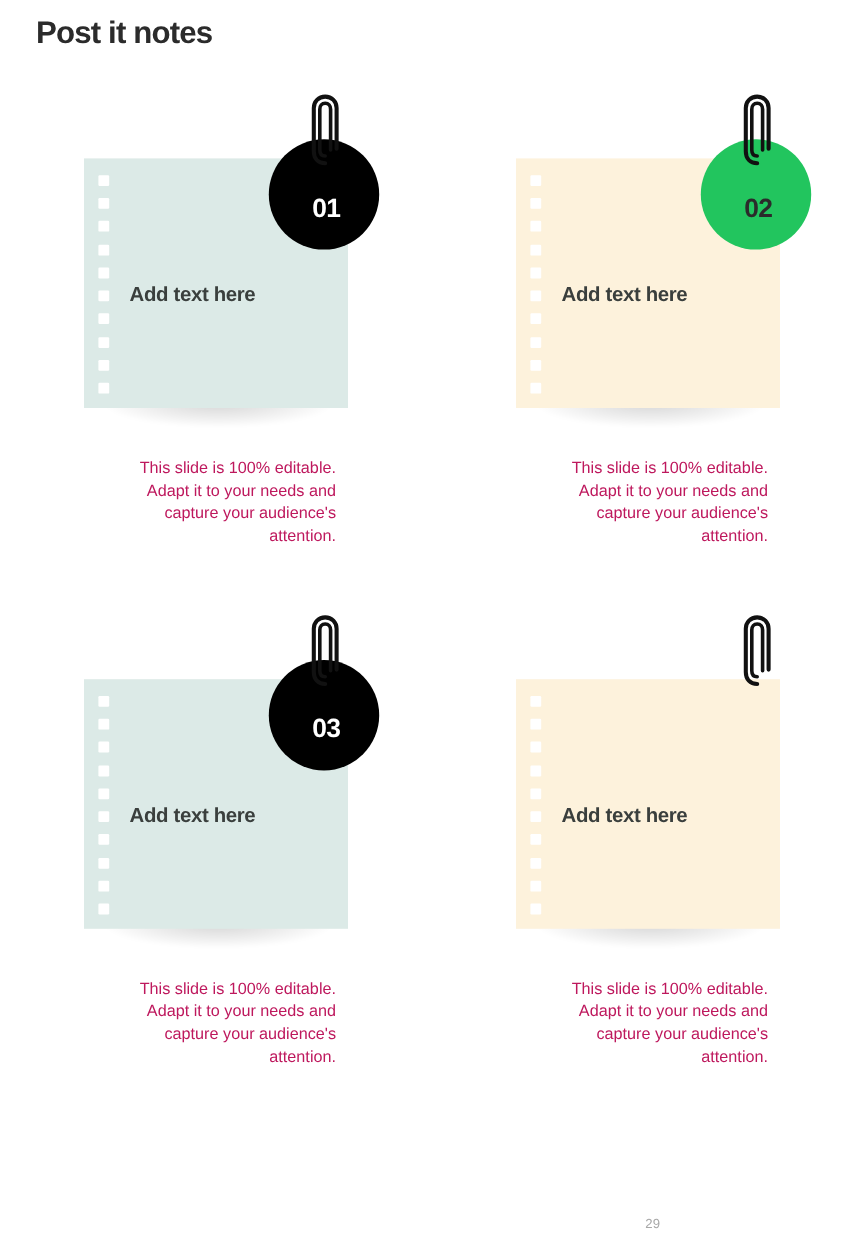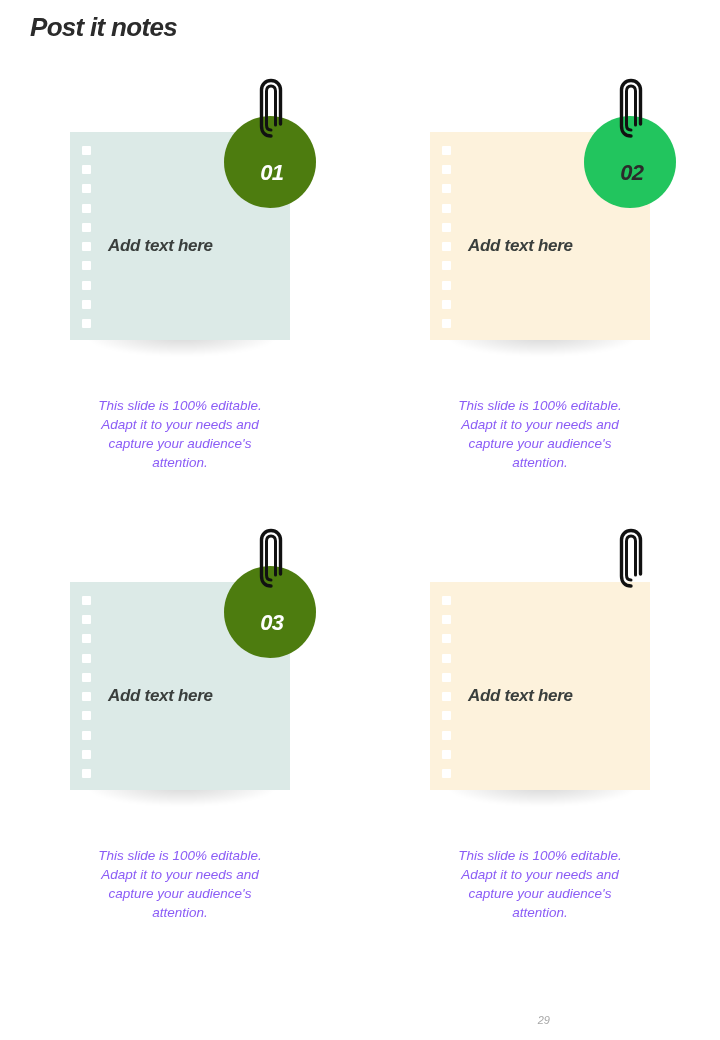--- a/index.html
+++ b/index.html
@@ -13,21 +13,20 @@
     font-family: "Liberation Sans", sans-serif;
     overflow: hidden;
     position: relative;
   }
 
   .slide {
     position: relative;
     width: 572px;
     height: 1040px;
     box-sizing: border-box;
-    font-style: italic;
   }
 
   
   .page-title {
     position: absolute;
     left: 30px;
     top: 12px;
     font-size: 26px;
     font-weight: bold;
     color: #2b2b2b;
@@ -121,21 +120,21 @@
 
   
   .badge {
     position: absolute;
     right: -18px;
     top: 16px;
     width: 92px;
     height: 92px;
     border-radius: 50%;
   }
-  .badge.teal   { background: #4d7c0f; }
+  .badge.teal   { background: #000000; }
   .badge.amber  { background: #22c55e; }
 
   .badge-number {
     position: absolute;
     left: 50%;
     top: 50%;
     transform: translate(-42%, -6%);
     font-size: 22px;
     font-weight: bold;
     letter-spacing: -0.5px;
@@ -148,25 +147,25 @@
     position: absolute;
     right: 14px;
     top: -22px;
     width: 26px;
     height: 62px;
   }
 
   
   .note-caption {
     width: 200px;
-    margin-top: 56px;
-    text-align: center;
+    margin-top: 40px;
+    text-align: right;
     font-size: 13.5px;
     line-height: 19px;
-    color: #8b5cf6;
+    color: #be185d;
   }
 
   
   .page-number {
     position: absolute;
     right: 22px;
     bottom: 14px;
     font-size: 11px;
     color: #a8a8a8;
   }

